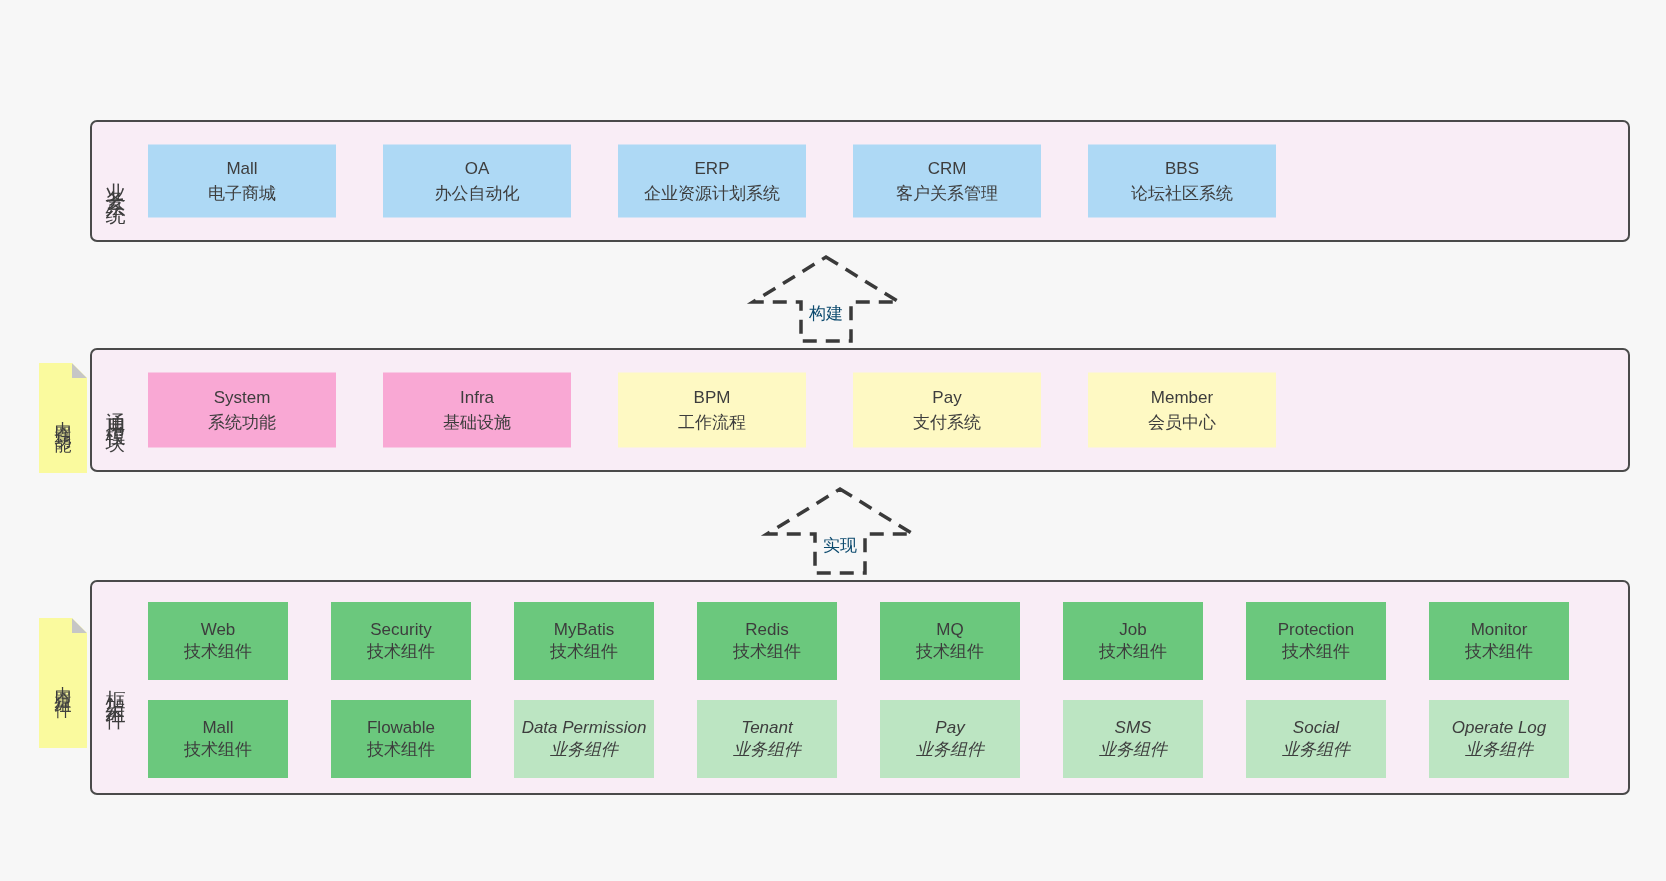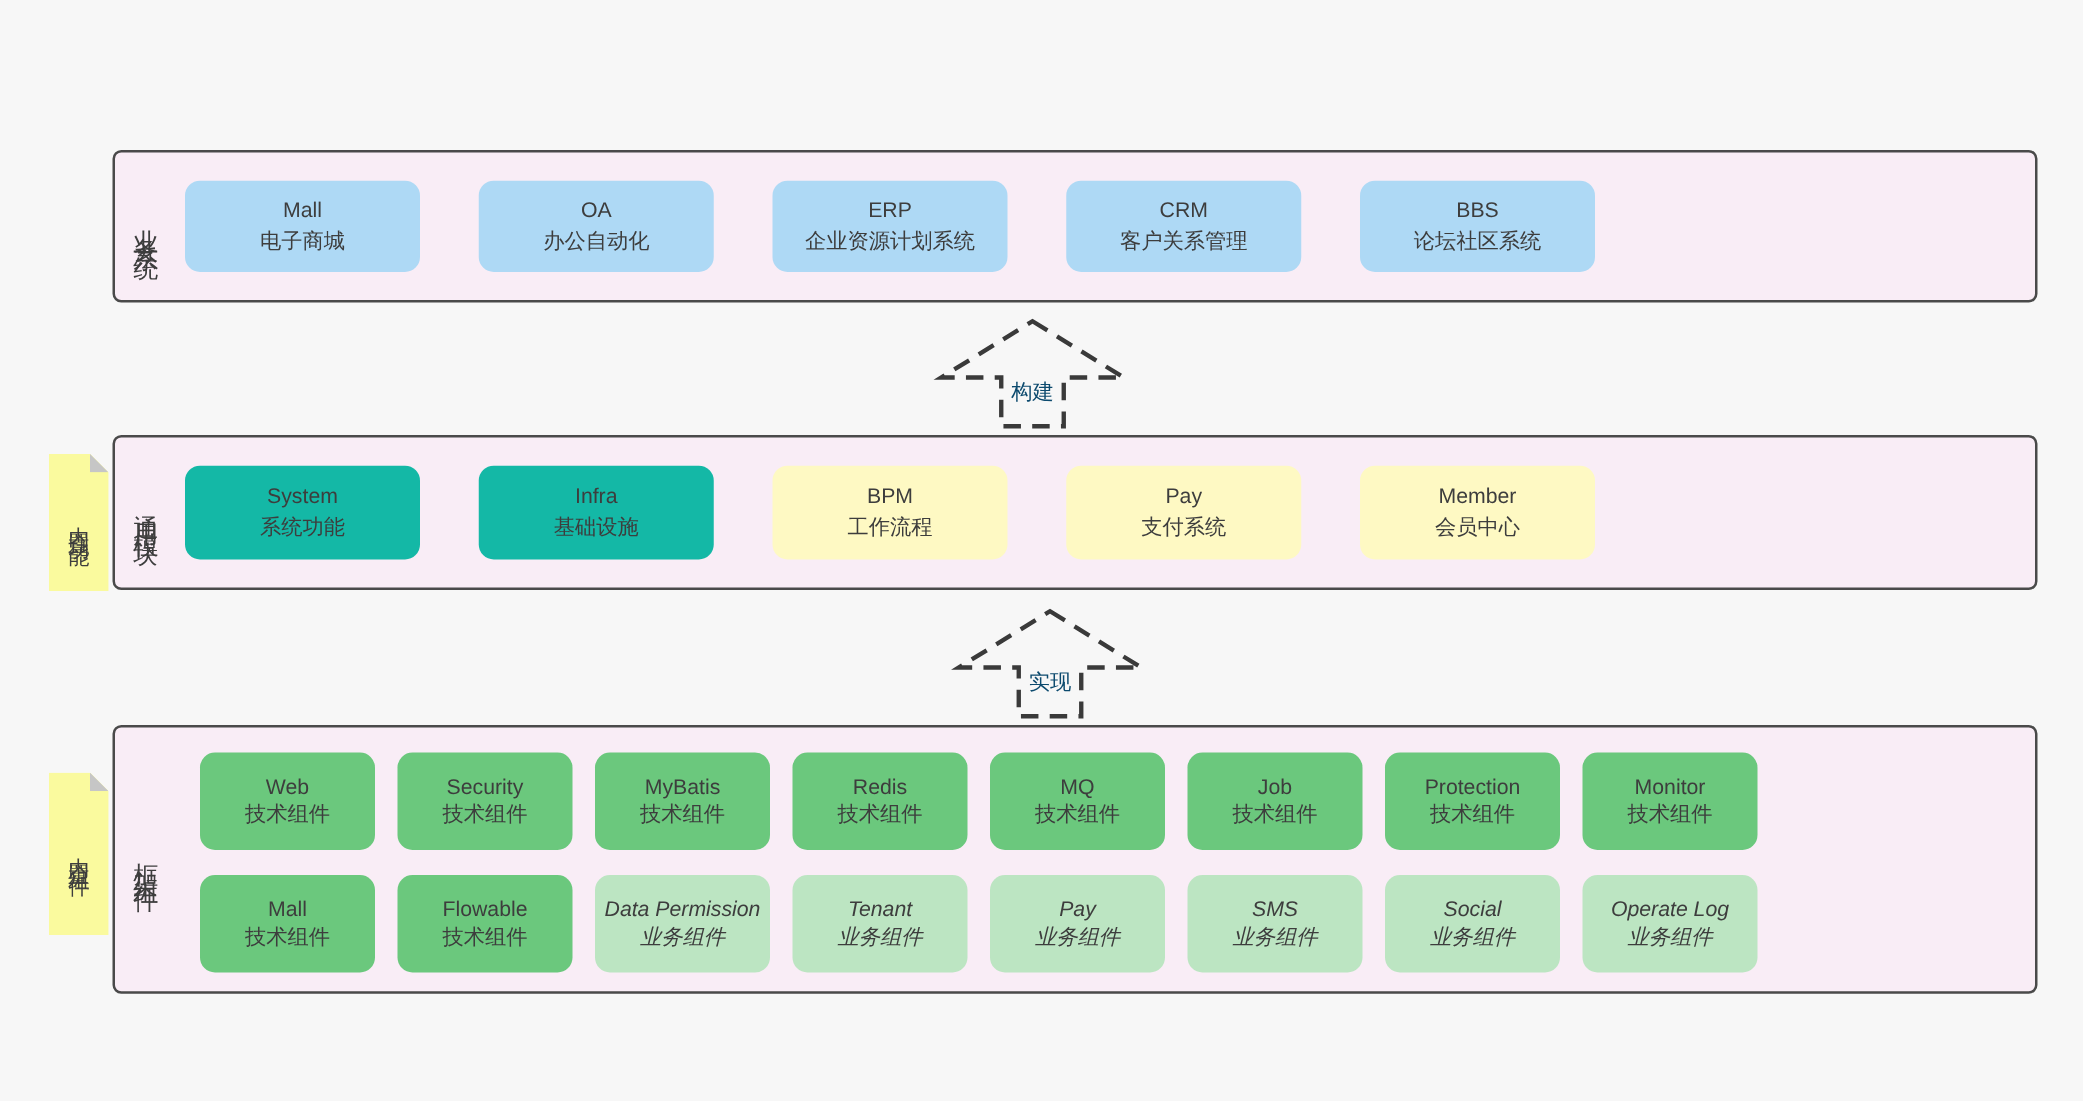--- a/index.html
+++ b/index.html
@@ -20,36 +20,36 @@
   #layer-modules  { top:348px; height:124px; }
   #layer-framework{ top:580px; height:215px; }
 
   .layer-label {
     position:absolute; left:11px; top:50%; transform:translateY(-50%);
     writing-mode:vertical-lr; text-orientation:upright;
     font-size:20px; letter-spacing:7px; color:#3d3d3d;
     user-select:none;
   }
   .boxes { position:absolute; left:56px; top:50%; transform:translateY(-50%); display:flex; gap:47px; }
-  .row { position:absolute; left:68px; display:flex; gap:18px; }
+  .row { position:absolute; left:56px; display:flex; gap:43px; }
   #fw-row-1 { top:20px; }
   #fw-row-2 { top:118px; }
 
   .box {
-    border-radius:12px;
+    border-radius:0;
     display:flex; flex-direction:column; align-items:center; justify-content:center;
     text-align:center; font-size:17px; line-height:1.45;
   }
   .box .t, .box .s { display:block; }
   .box-6 { width:188px; height:73px; }
   #layer-modules .box-6 { height:75px; }
   .box-8 { width:140px; height:78px; line-height:1.3; padding:2px; box-sizing:border-box; }
 
   .blue       { background:#aed9f5; }
-  .red        { background:#14b8a6;text-align:right; }
+  .red        { background:#f9a8d4;text-align:right; }
   .pink       { background:#fef9c3; }
   .green      { background:#6bc87d; }
   .lightgreen { background:#bce5c2;font-style:italic; }
 
   .sticky-note {
     position:absolute; left:39px; width:48px;
     background:#fafa9e;
     clip-path:polygon(0 0, calc(100% - 15px) 0, 100% 15px, 100% 100%, 0 100%);
   }
   #note-features   { top:363px; height:110px; }

